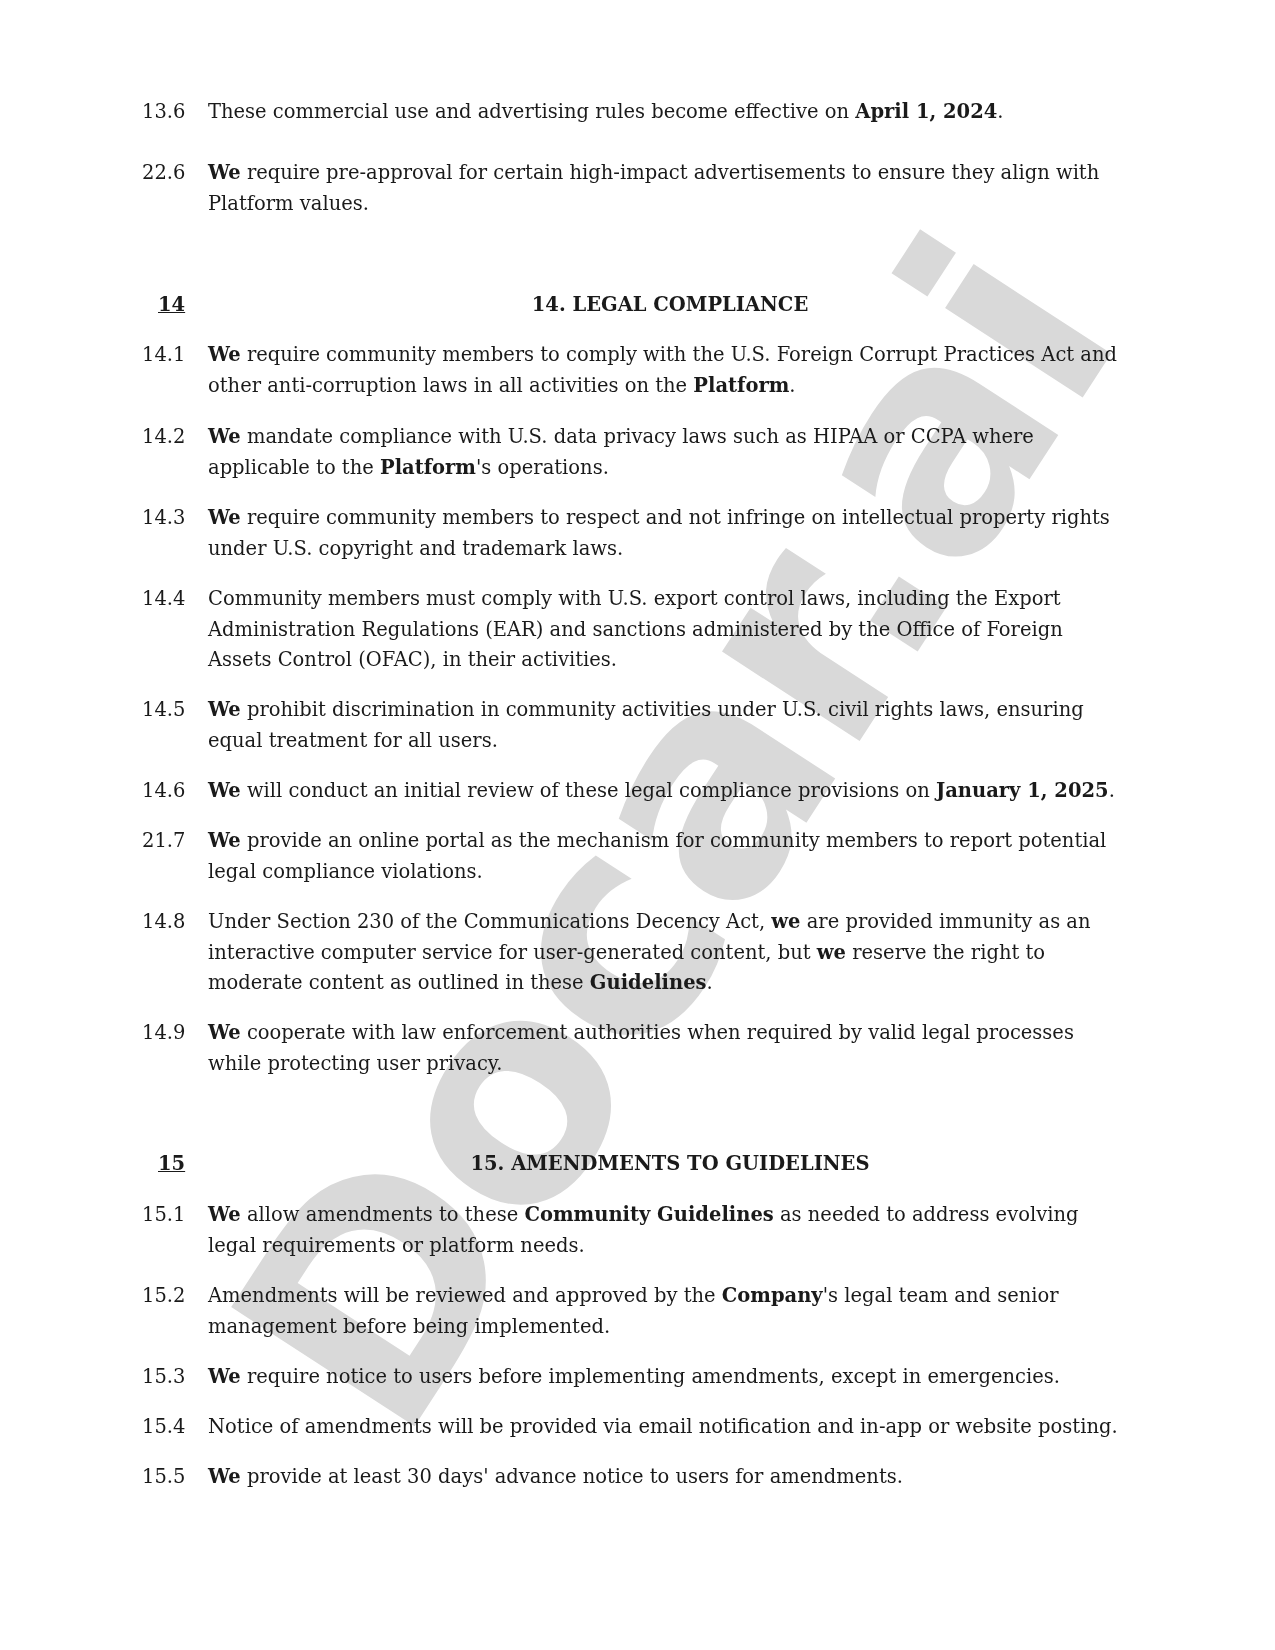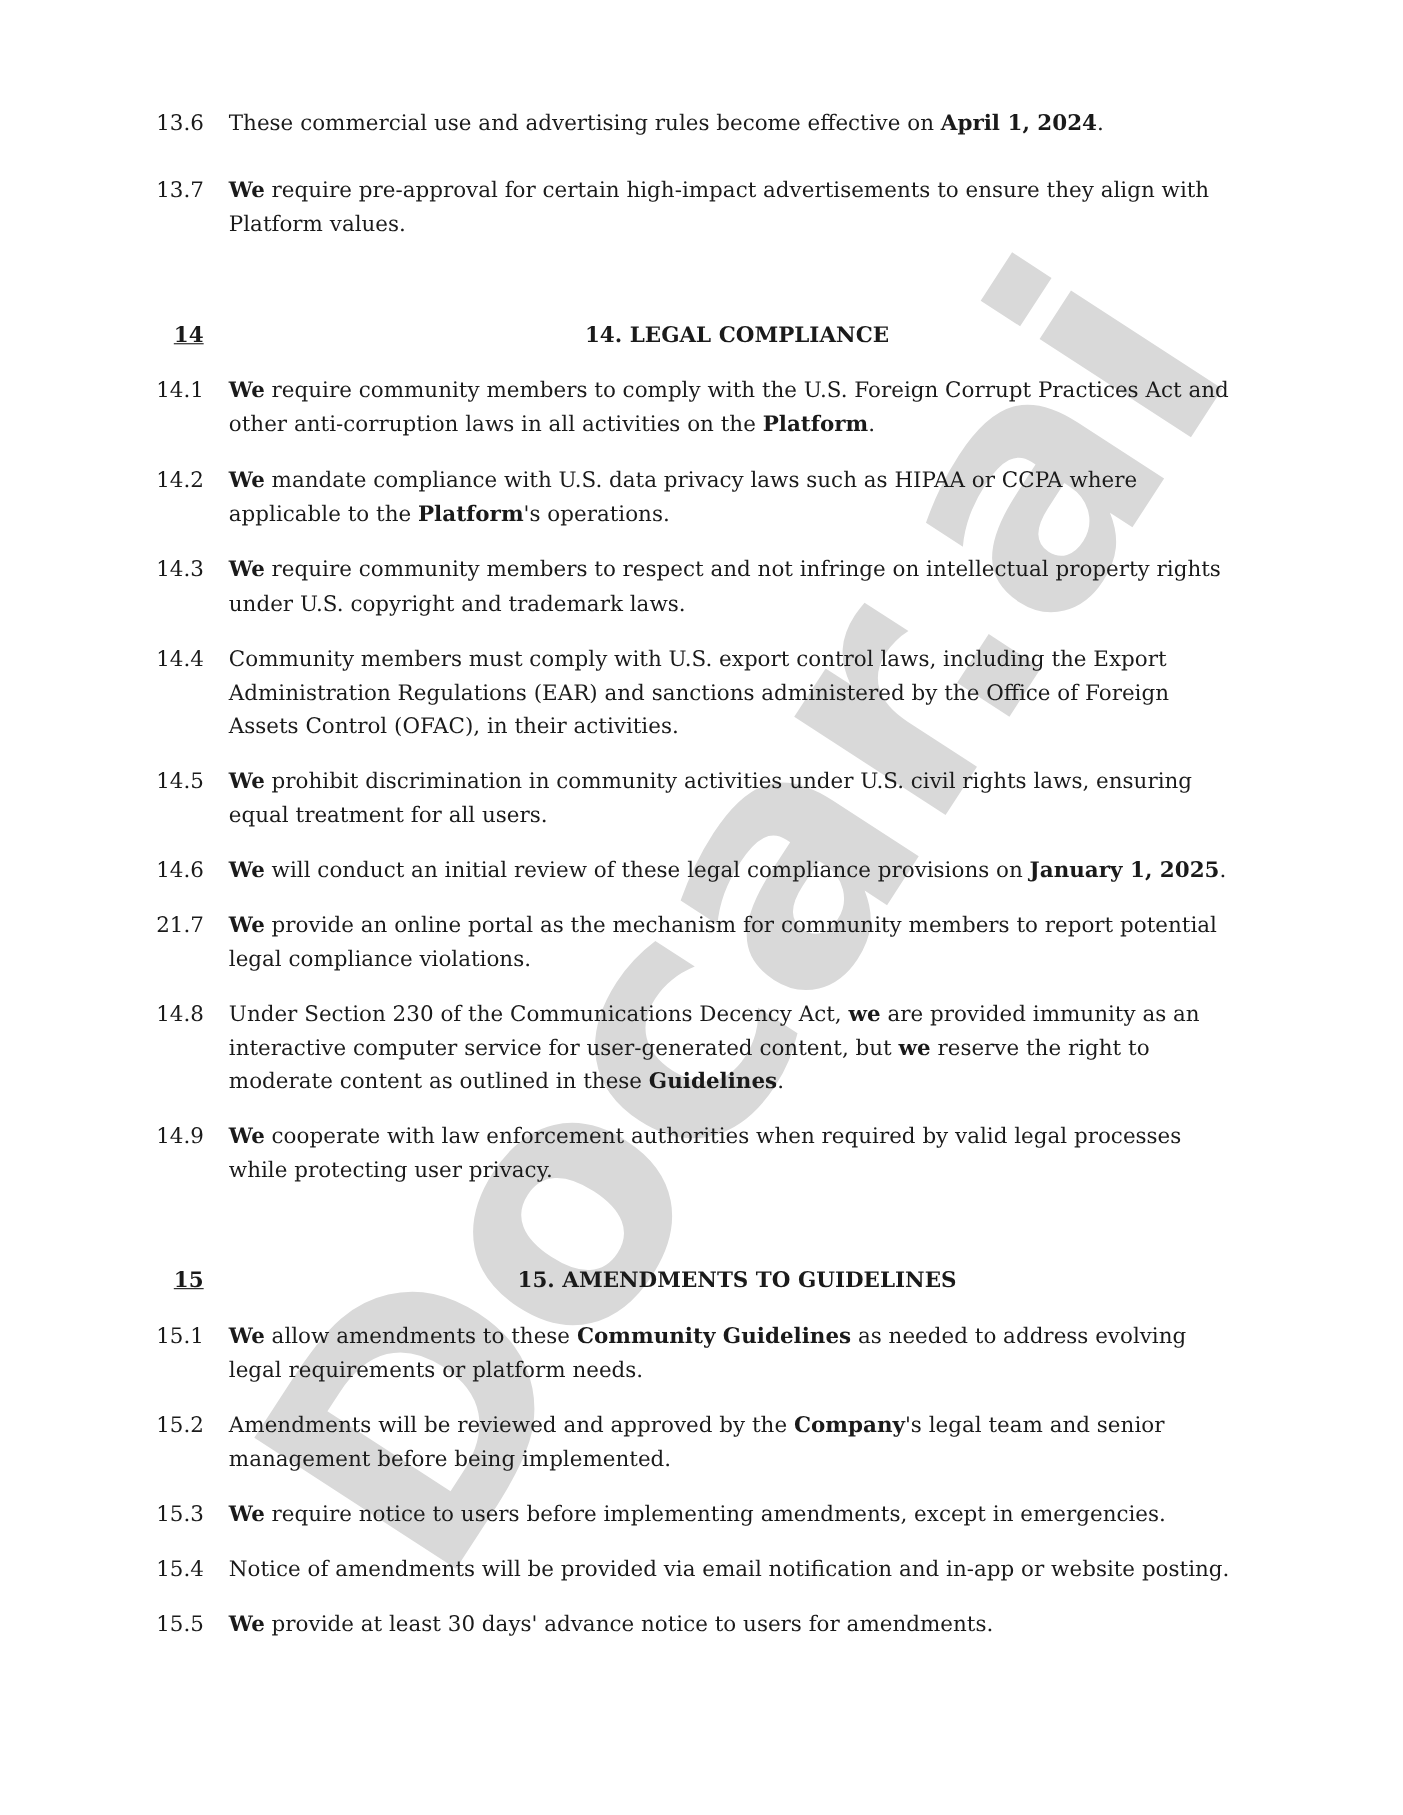--- a/index.html
+++ b/index.html
@@ -21,21 +21,21 @@
 <body>
 
 <div class="watermark">Docar.ai</div>
 
 <div class="page" id="page">
     <div class="item" style="top: 97px;">
       <span class="num">13.6</span>
       <div class="text"><span>These commercial use and advertising rules become effective on </span><b>April 1, 2024</b><span>.</span></div>
     </div>
     <div class="item" style="top: 158px;">
-      <span class="num">13.7</span>
+      <span class="num">22.6</span>
       <div class="text"><b>We</b><span> require pre-approval for certain high-impact advertisements to ensure they align with Platform values.</span></div>
     </div>
     <div class="item head" style="top: 290px;">
       <span class="num">14</span>
       <div class="text"><span>14. LEGAL COMPLIANCE</span></div>
     </div>
     <div class="item" style="top: 340px;">
       <span class="num">14.1</span>
       <div class="text"><b>We</b><span> require community members to comply with the U.S. Foreign Corrupt Practices Act and other anti-corruption laws in all activities on the </span><b>Platform</b><span>.</span></div>
     </div>

